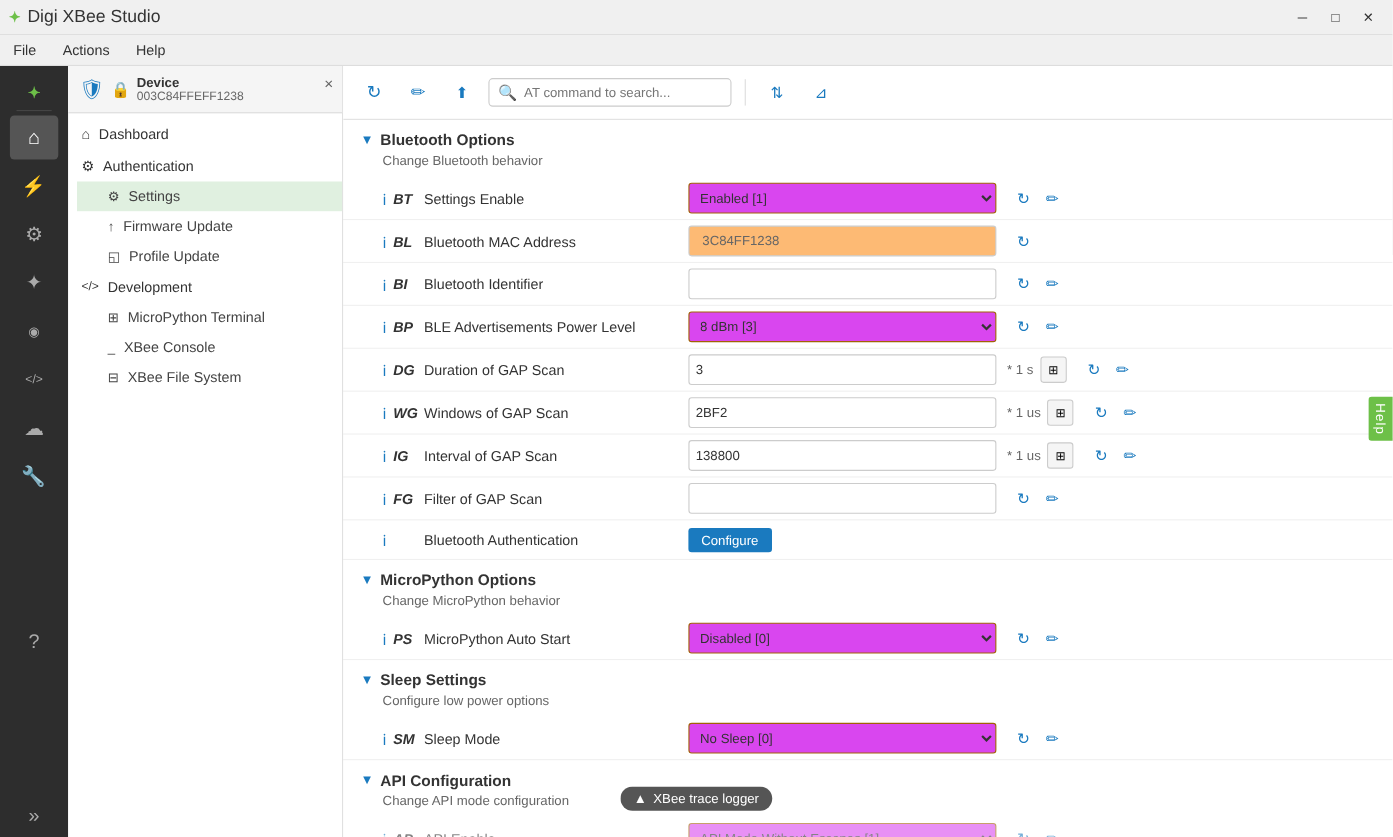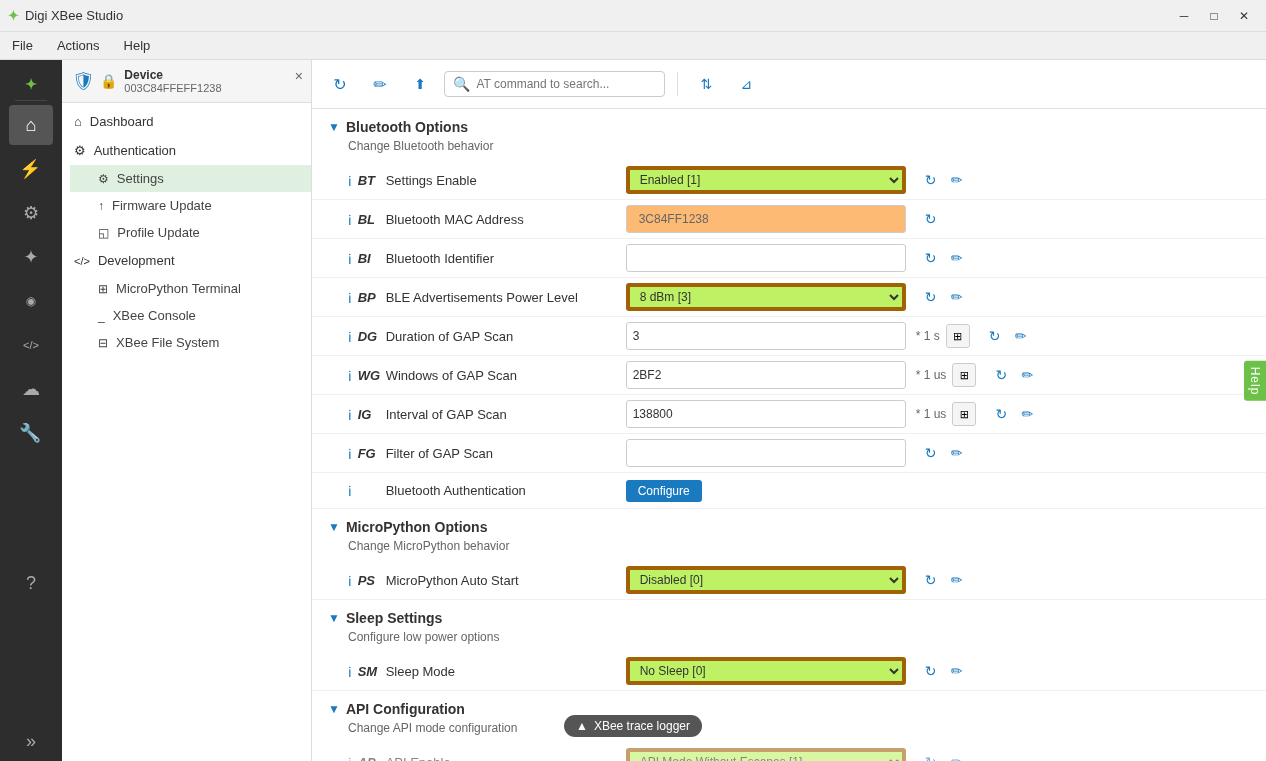--- a/index.html
+++ b/index.html
@@ -5,21 +5,21 @@
     * { box-sizing: border-box; margin: 0; padding: 0; }
     body { font-family: 'Segoe UI', Arial, sans-serif; font-size: 13px; background: #f0f0f0; overflow: hidden; height: 761px; width: 1266px; }
 
     
     .title-bar {
       display: flex; align-items: center; justify-content: space-between;
       background: #f0f0f0; height: 32px; padding: 0 8px;
       border-bottom: 1px solid #ddd;
     }
     .title-bar-left { display: flex; align-items: center; gap: 6px; }
-    .title-bar-title { font-size: 13px; color: #333; }
+    .title-bar-title { font-size: 16px; color: #333; }
     .title-bar-controls { display: flex; gap: 2px; }
     .title-bar-btn { width: 28px; height: 20px; background: none; border: none; cursor: pointer; font-size: 12px; color: #333; }
 
     
     .menu-bar {
       display: flex; align-items: center; height: 28px; padding: 0 8px;
       background: #f0f0f0; border-bottom: 1px solid #ddd; gap: 16px;
     }
     .menu-item { font-size: 13px; color: #333; cursor: pointer; padding: 2px 4px; }
 
@@ -100,22 +100,22 @@
     
     .param-row {
       display: flex; align-items: center; padding: 5px 16px 5px 36px;
       border-bottom: 1px solid #f0f0f0; min-height: 36px;
     }
     .param-info-icon { color: #1a7abf; font-size: 14px; margin-right: 6px; flex-shrink: 0; }
     .param-code { font-weight: 600; color: #333; width: 28px; font-size: 13px; flex-shrink: 0; font-style: italic; }
     .param-label { color: #333; font-size: 13px; width: 240px; flex-shrink: 0; }
     .param-control { display: flex; align-items: center; gap: 6px; flex: 1; }
     .param-select {
-      min-width: 280px; height: 28px; border: 4px solid #a16207; border-radius: 3px;
-      padding: 0 6px; font-size: 12px; color: #333; background: #bef264; cursor: pointer;
+      min-width: 280px; height: 28px; border: 1px solid #a16207; border-radius: 3px;
+      padding: 0 6px; font-size: 12px; color: #333; background: #d946ef; cursor: pointer;
     }
     .param-input {
       min-width: 280px; height: 28px; border: 1px solid #ccc; border-radius: 3px;
       padding: 0 6px; font-size: 12px; color: #333; background: #fff;
     }
     .param-unit { font-size: 12px; color: #666; margin-left: 4px; }
     .param-calc-btn {
       width: 24px; height: 24px; border: 1px solid #ccc; background: #f5f5f5;
       cursor: pointer; font-size: 11px; display: flex; align-items: center; justify-content: center;
       border-radius: 3px;

